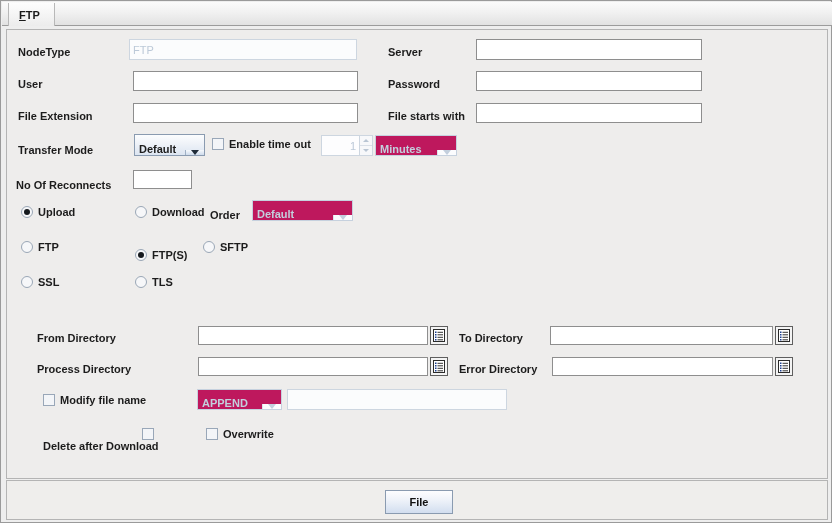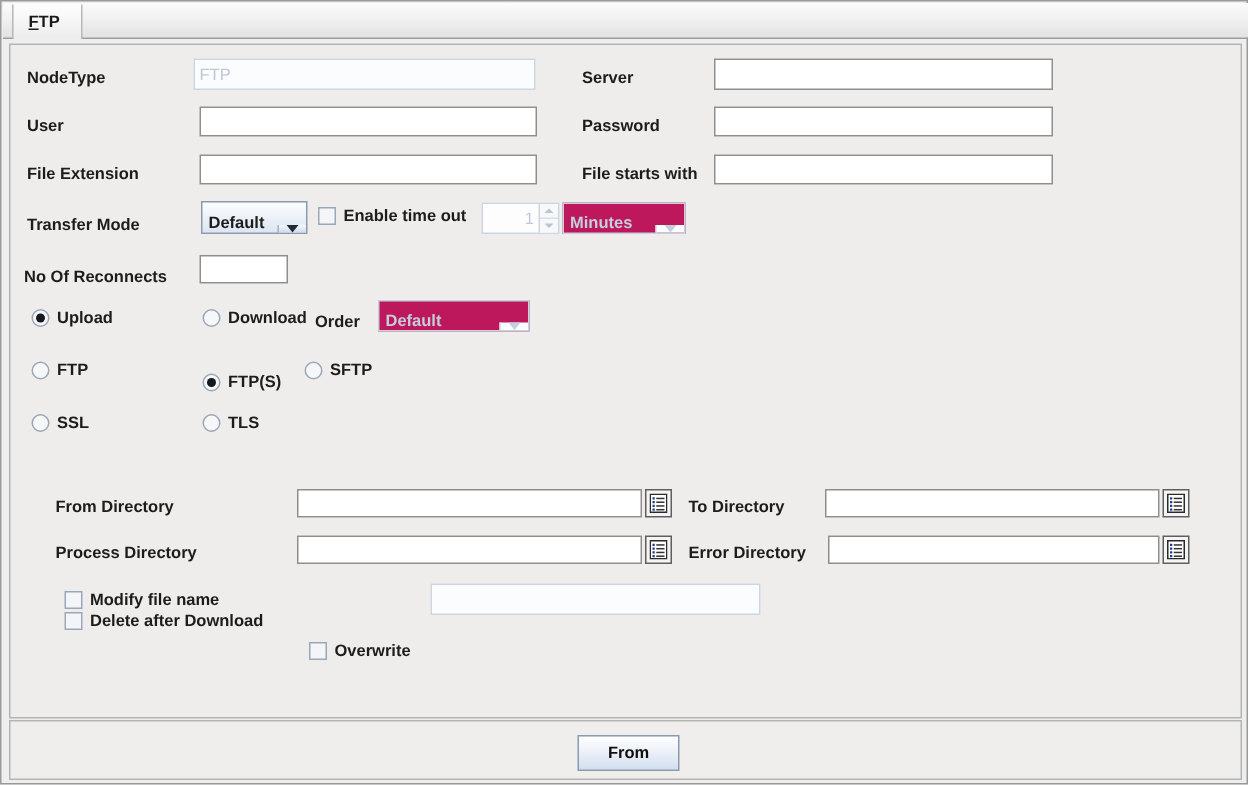--- a/index.html
+++ b/index.html
@@ -446,30 +446,34 @@
           <rect x="4.5" y="7.8" width="5.5" height="1" fill="#333333"></rect>
           <rect x="4.5" y="10.3" width="5.5" height="1" fill="#333333"></rect>
         </svg>
       </span>
     </button>
 
     <div class="cb-wrap" style="left:36px; top:364px;">
       <span class="cb-box"></span>
       <span class="cb-label">Modify file name</span>
     </div>
+    <div class="combo disabled" style="left:190px; top:359px; width:85px; height:21px;">
+      <span class="combo-text">APPEND</span>
+      <span class="combo-arrow"></span>
+    </div>
     <input class="txt disabled" style="left: 280px; top: 359px; width: 220px; height: 21px;" disabled="" value="">
 
-    <div class="cb-wrap" style="left:36px; top:378px;">
+    <div class="cb-wrap" style="left:36px; top:398px;flex-direction:column;">
       <span class="cb-box"></span>
       <span class="cb-label">Delete after Download</span>
     </div>
     <div class="cb-wrap" style="left:199px; top:398px;">
       <span class="cb-box"></span>
       <span class="cb-label">Overwrite</span>
     </div>
 
   </div>
 
   <div class="action-bar">
-    <button class="apply-btn">From</button>
+    <button class="apply-btn">File</button>
   </div>
 
 </div>
 
 </body></html>

